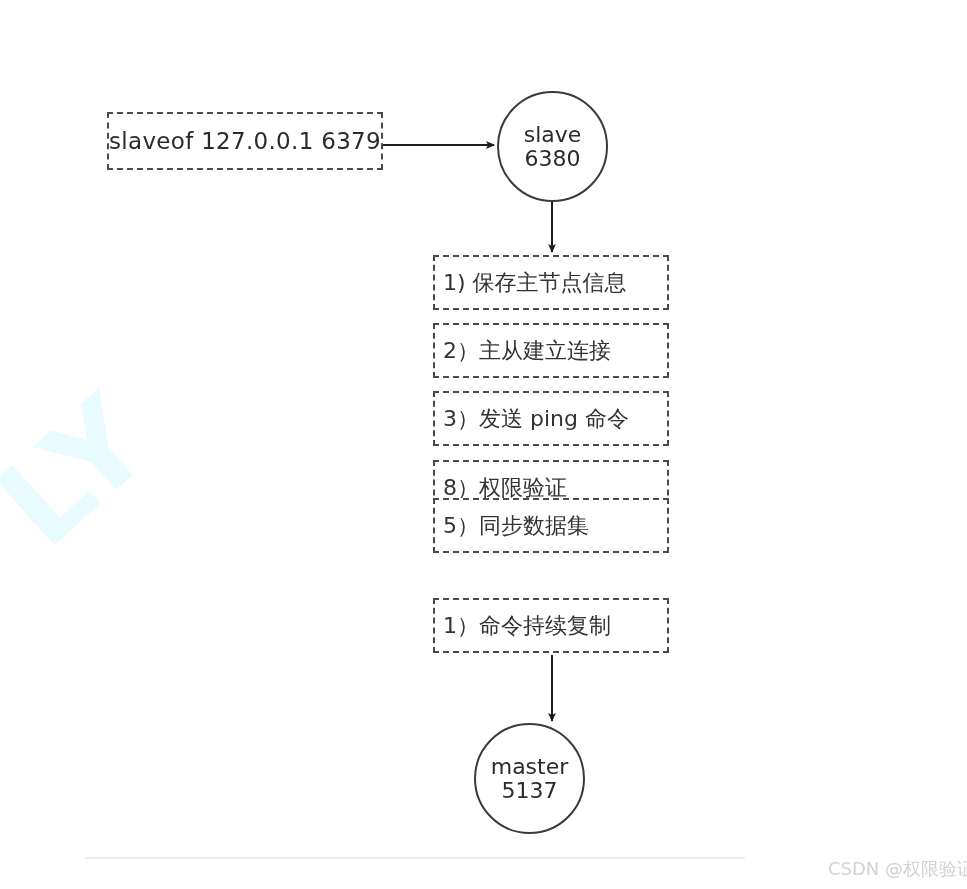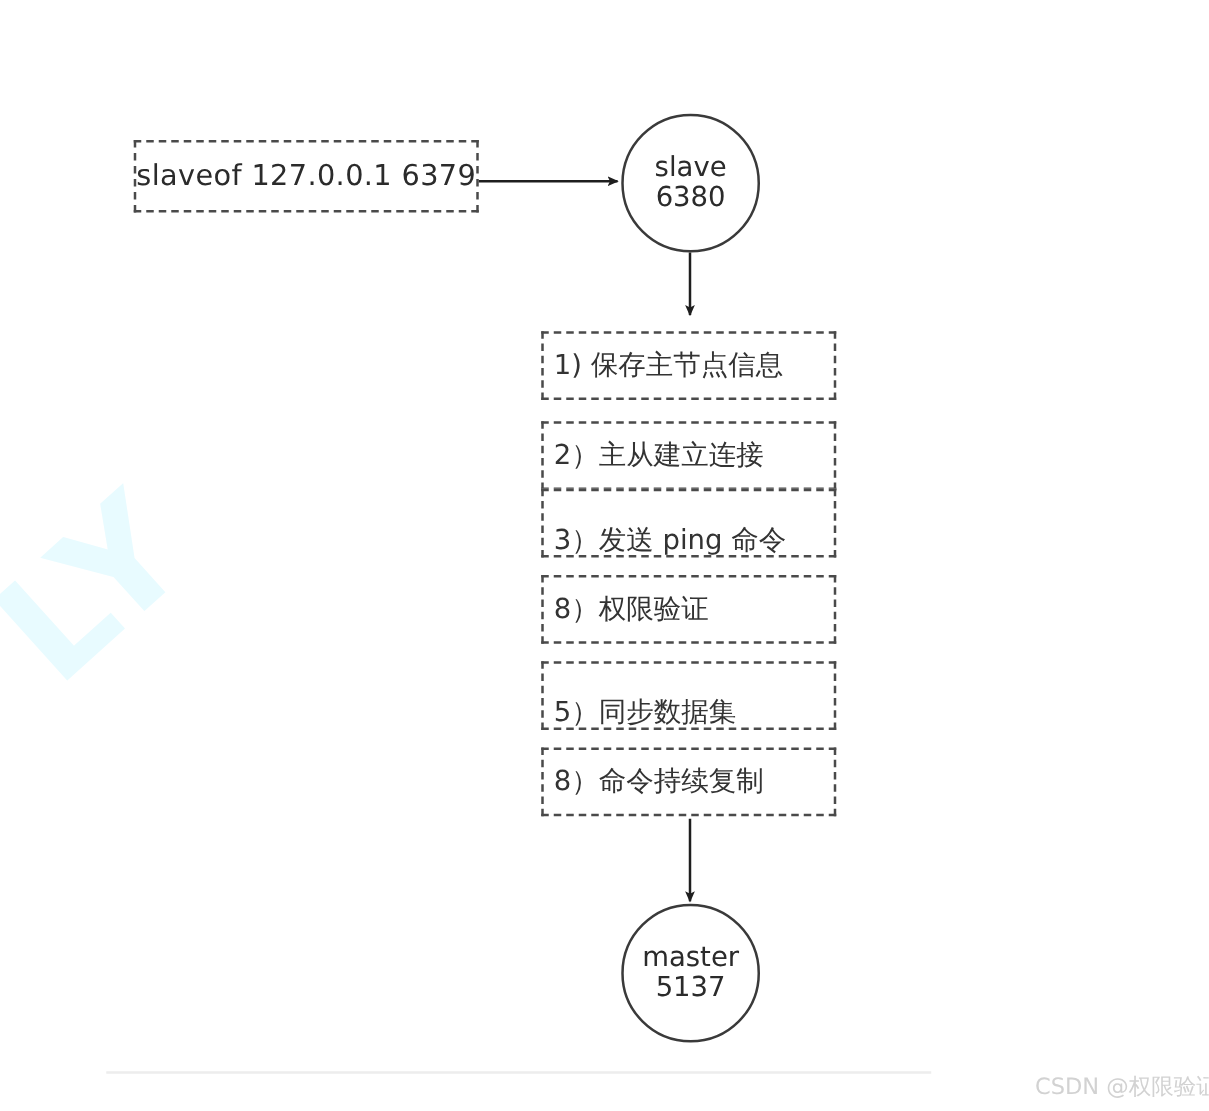--- a/index.html
+++ b/index.html
@@ -92,21 +92,21 @@
     align-items: center;
     justify-content: center;
     line-height: 1.06;
   }
   .node-circle .node-line {
     font-size: 22px;
     color: #2b2b2b;
     white-space: nowrap;
   }
   #slave-node  { left: 497px; top: 91px; align-items: center; }
-  #master-node { left: 497px; top: 723px; }
+  #master-node { left: 474px; top: 723px; }
 
   
   #connectors {
     position: absolute;
     left: 0; top: 0;
     width: 967px;
     height: 889px;
     pointer-events: none;
   }
 
@@ -138,42 +138,42 @@
 
   <div id="cmd-box" class="dashed-box">
     <span class="box-text">slaveof 127.0.0.1 6379</span>
   </div>
 
   <div id="slave-node" class="node-circle">
     <span class="node-line">slave</span>
     <span class="node-line">6380</span>
   </div>
 
-  <div class="dashed-box step-box" style="top:265px;">
+  <div class="dashed-box step-box" style="top:255px;">
     <span class="box-text">1) 保存主节点信息</span>
   </div>
 
-  <div class="dashed-box step-box" style="top:337px;">
+  <div class="dashed-box step-box" style="top:323px;">
     <span class="box-text">2）主从建立连接</span>
   </div>
 
-  <div class="dashed-box step-box" style="top:391px;align-items:flex-end;">
+  <div class="dashed-box step-box" style="top:391px;">
     <span class="box-text">3）发送 ping 命令</span>
   </div>
 
   <div class="dashed-box step-box" style="top:460px;">
     <span class="box-text">8）权限验证</span>
   </div>
 
-  <div class="dashed-box step-box" style="top:529px;align-items:flex-end;">
+  <div class="dashed-box step-box" style="top:498px;">
     <span class="box-text">5）同步数据集</span>
   </div>
 
   <div class="dashed-box step-box" style="top:598px;">
-    <span class="box-text">8）命令持续复制</span>
+    <span class="box-text">1）命令持续复制</span>
   </div>
 
   <div id="master-node" class="node-circle">
     <span class="node-line">master</span>
     <span class="node-line">5137</span>
   </div>
 
   <svg id="connectors" viewBox="0 0 967 889" xmlns="http://www.w3.org/2000/svg">
     <defs>
       <marker id="arrowhead" markerWidth="9" markerHeight="9" refX="8" refY="4.5" orient="auto" markerUnits="userSpaceOnUse">

